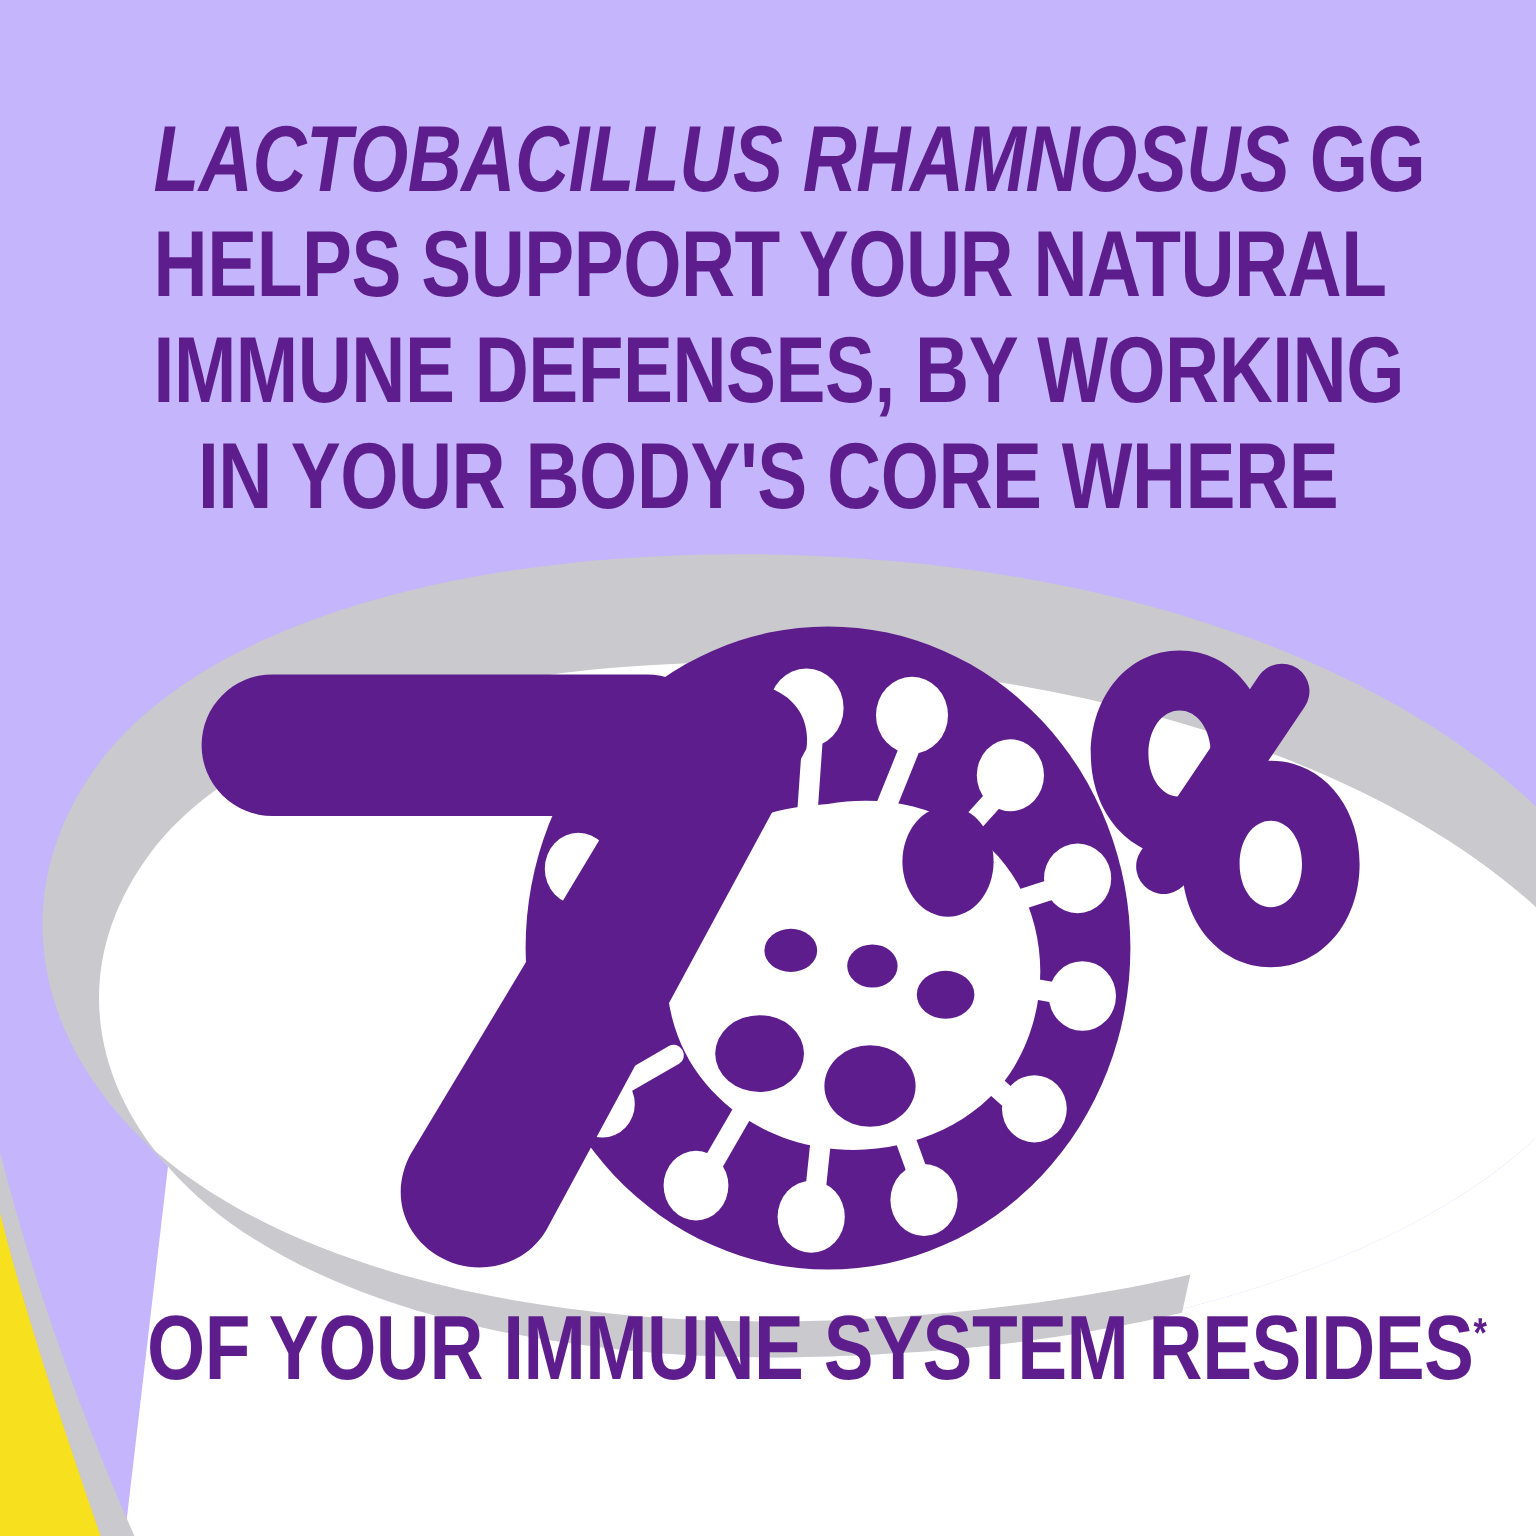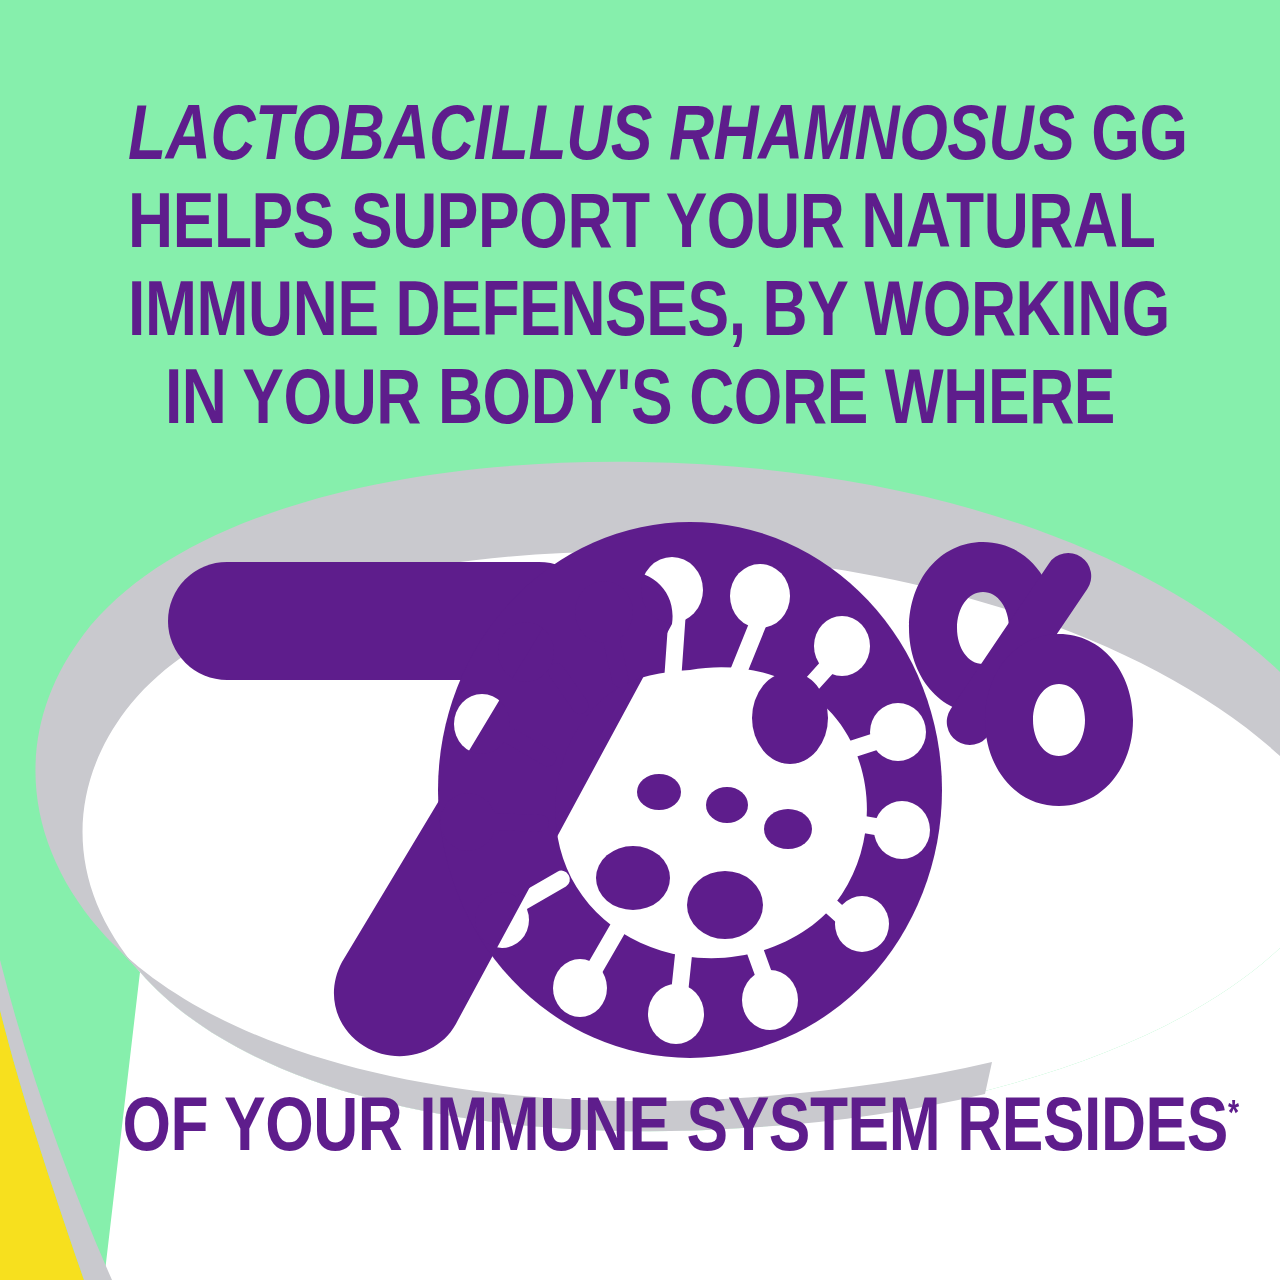--- a/index.html
+++ b/index.html
@@ -6,21 +6,21 @@
     margin: 0;
     padding: 0;
     background: #ffffff;
   }
 
   #stage {
     position: relative;
     width: 1280px;
     height: 1280px;
     overflow: hidden;
-    background: #86efac;
+    background: #c4b5fd;
     font-family: "Liberation Sans", sans-serif;
     -webkit-font-smoothing: antialiased;
   }
 
   
   #blob-layer {
     position: absolute;
     inset: 0;
     width: 1280px;
     height: 1280px;

